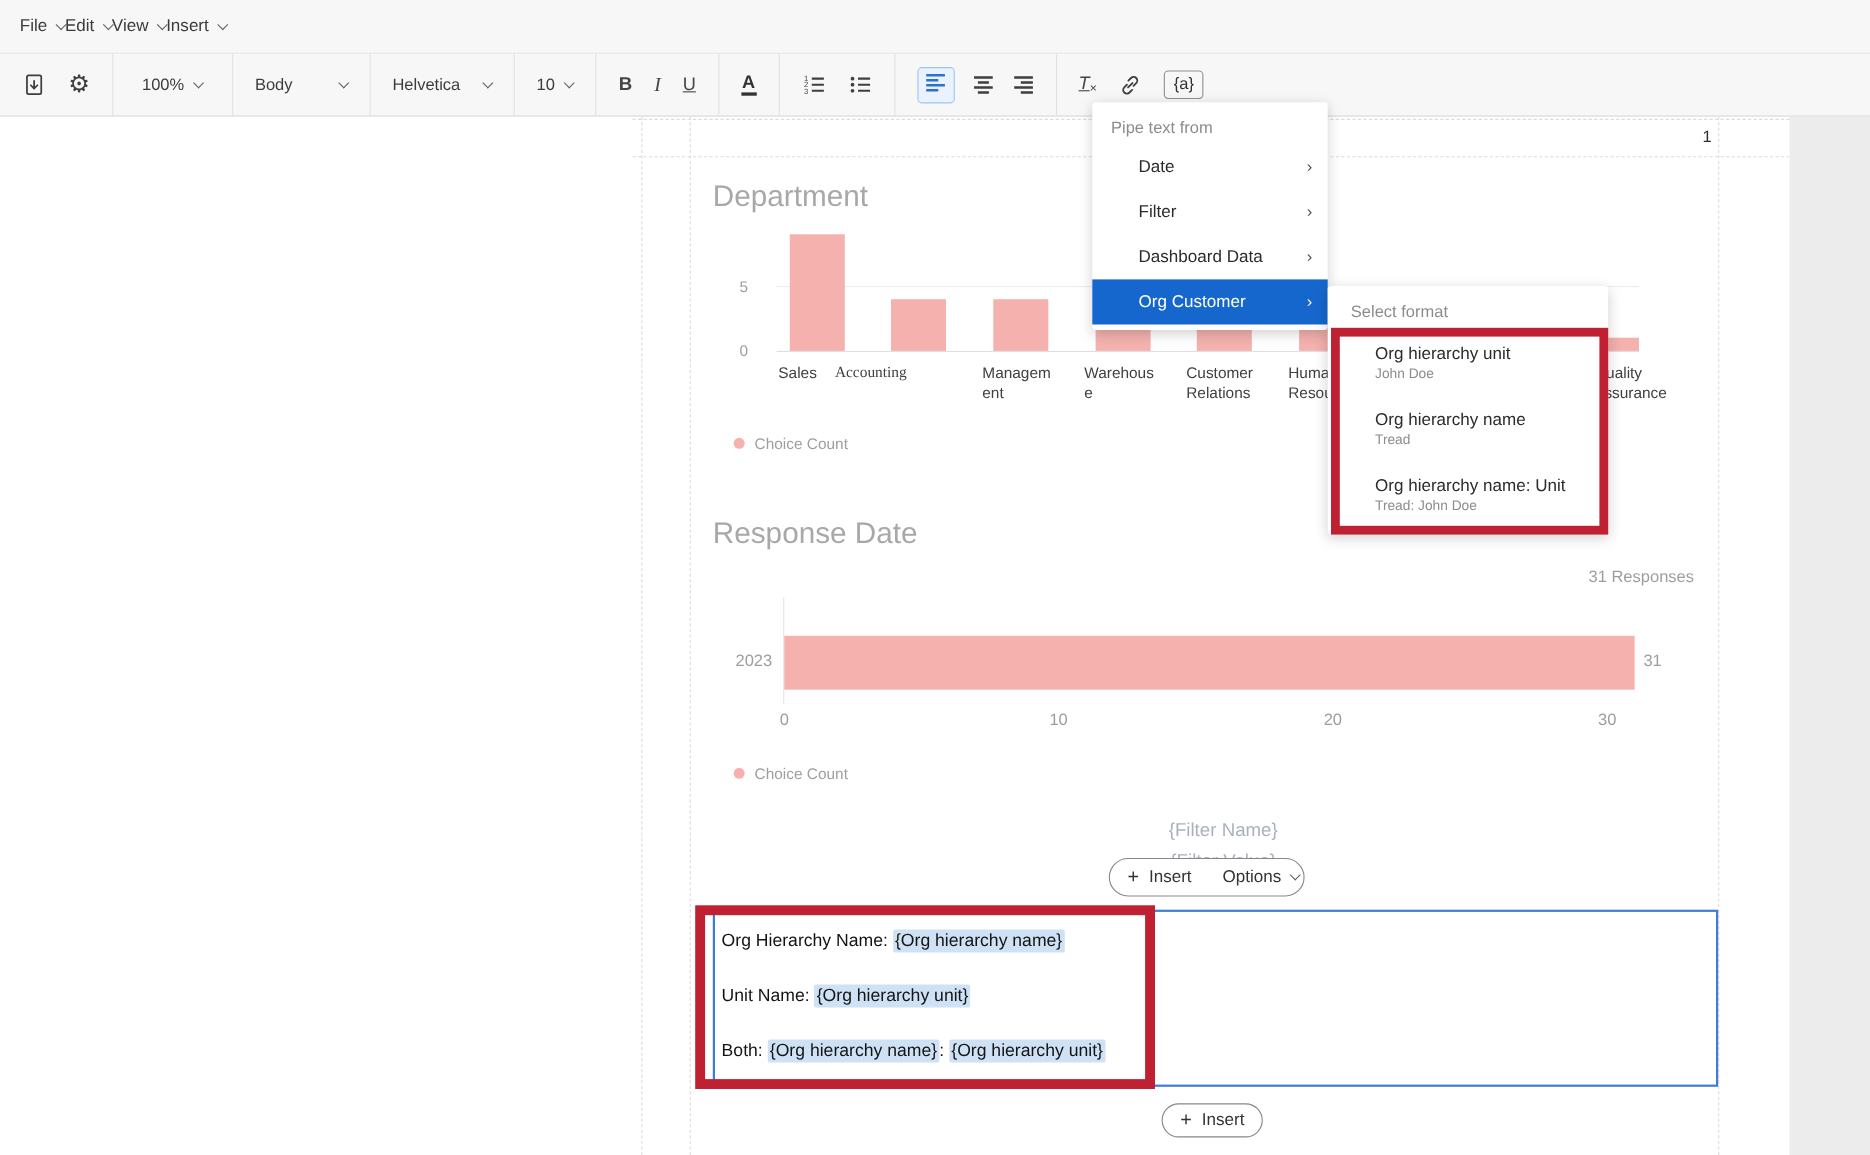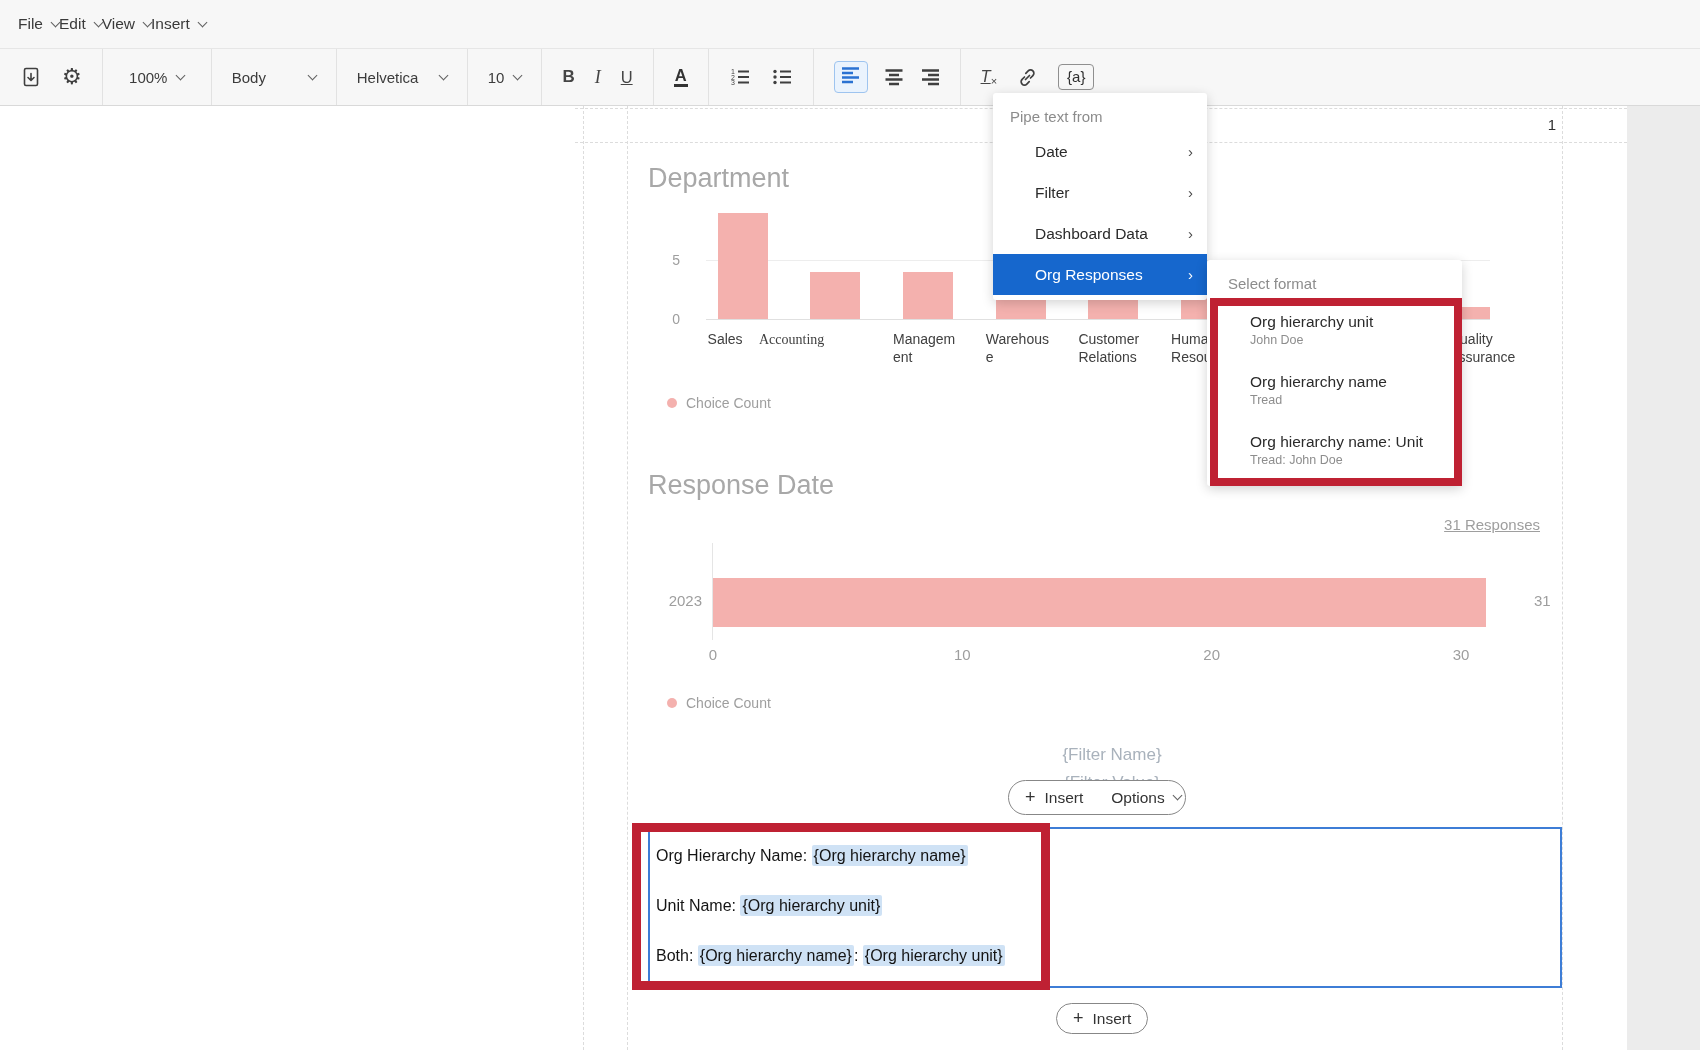--- a/index.html
+++ b/index.html
@@ -41,25 +41,25 @@
   .chart-title { position:absolute; font-size:27px; color:#a8a8a8; z-index:2;}
   .axis-line-h { position:absolute; height:1px; background:#e6e6e6; z-index:2;}
   .ytick { position:absolute; width:30px; text-align:right; font-size:14px; color:#9e9e9e; z-index:2;}
   .bar-v { position:absolute; z-index:2;}
   .cat-label { position:absolute; width:70px; text-align:left; font-size:14px; line-height:1.28;
                color:#404040; word-wrap:break-word; overflow-wrap:break-word; z-index:2;}
   .legend { position:absolute; display:flex; align-items:center; gap:9px; z-index:2;}
   .legend-dot { width:10px; height:10px; border-radius:50%; }
   .legend-label { font-size:14px; color:#9e9e9e; }
   .responses-note { position:absolute; left:1300px; top:516px; width:240px; text-align:right;
-                    font-size:15px; color:#9e9e9e; z-index:2;text-decoration:underline;}
+                    font-size:15px; color:#9e9e9e; z-index:2;}
   .axis-line-v { position:absolute; width:1px; background:#e5e5e5; z-index:2;}
   .bar-h { position:absolute; z-index:2;}
   .hcat { position:absolute; left:636px; top:592px; width:66px; text-align:right; font-size:15px; color:#9e9e9e; z-index:2;}
-  .hval { position:absolute; left:1534px; top:592px; font-size:15px; color:#9e9e9e; z-index:2;}
+  .hval { position:absolute; left:1494px; top:592px; font-size:15px; color:#9e9e9e; z-index:2;}
   .xtick { position:absolute; top:646px; width:40px; text-align:center; font-size:15px; color:#9e9e9e; z-index:2;}
 
   
   .filter-name, .filter-value { position:absolute; left:912px; width:400px; text-align:center;
        font-size:17px; color:#a9b2bc; z-index:3;}
   .pill { position:absolute; background:#fff; border:1.5px solid #878787; border-radius:18px;
           display:flex; align-items:center; z-index:5; color:#333; font-size:15.5px;}
   .pill .pdiv { width:1px; align-self:stretch; background:#878787; margin:0 0; }
   .plus { font-size:18px; color:#333; line-height:1; margin-top:-2px;}
 
@@ -305,21 +305,21 @@
         </div>
         <div class="pipe-row">
           <span>Filter</span>
           <span class="arrow">›</span>
         </div>
         <div class="pipe-row">
           <span>Dashboard Data</span>
           <span class="arrow">›</span>
         </div>
         <div class="pipe-row active">
-          <span>Org Responses</span>
+          <span>Org Customer</span>
           <span class="arrow">›</span>
         </div>
       </div>
   </div>
 
   <div class="panel fmt-panel">
     <div class="panel-header" style="padding-left:21px;">Select format</div>
     <div class="fmt-items" id="fmt-menu-items">
         <div class="fmt-item">
           <div class="fmt-title">Org hierarchy unit</div>

